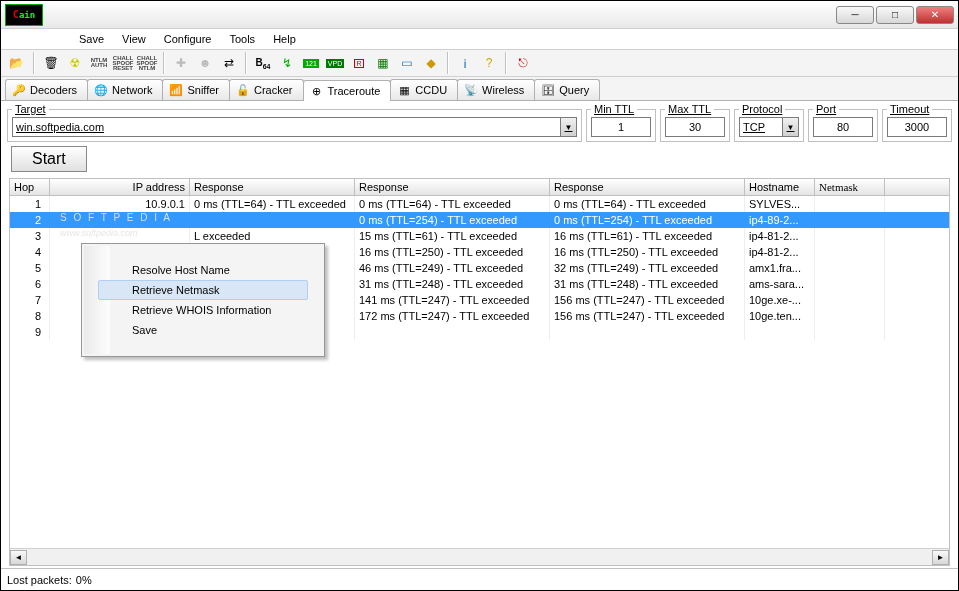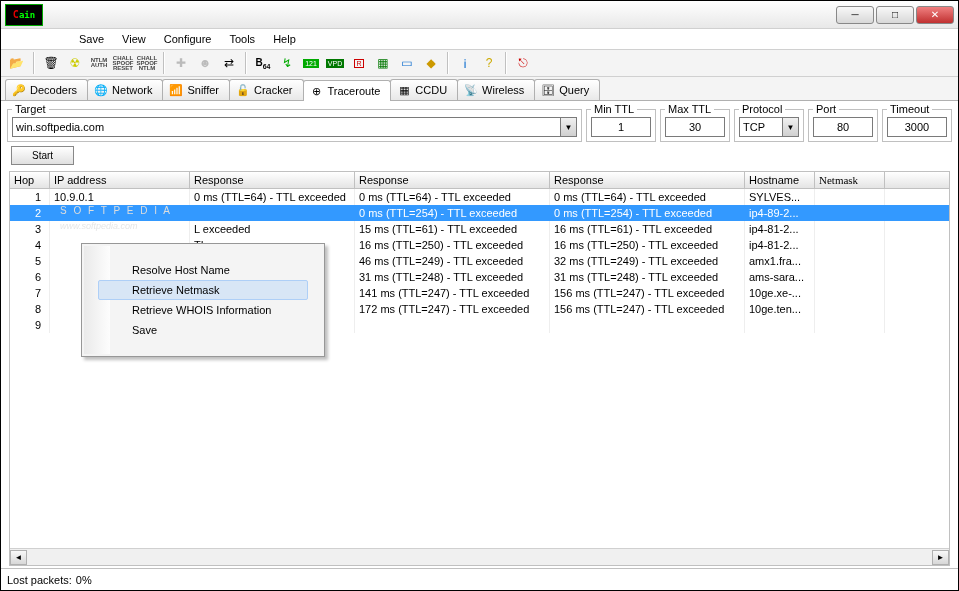--- a/index.html
+++ b/index.html
@@ -15,37 +15,37 @@
 .menubar { height: 20px; display:flex; align-items:center; padding-left: 70px; gap: 2px; }
 .menu-item { padding: 2px 8px; cursor:default; }
 .toolbar { height: 28px; border-top: 1px solid #d0d0d0; border-bottom: 1px solid #d0d0d0; display:flex; align-items:center; padding: 0 6px; gap: 4px; background:#f4f4f4; }
 .tb-btn { width: 20px; height: 20px; display:flex; align-items:center; justify-content:center; font-size:12px; }
 .tb-sep { width: 2px; height: 22px; border-left: 1px solid #c0c0c0; border-right:1px solid #fff; margin: 0 2px; }
 .tb-stack { font-size: 6px; line-height: 5px; text-align:center; font-weight:bold; color:#444; }
 .tabbar { height: 24px; border-bottom: 1px solid #b0b0b0; display:flex; align-items:flex-end; padding: 0 4px; gap: 0; background:#f4f4f4; }
 .tab { padding: 3px 10px 3px 6px; border: 1px solid #b0b0b0; border-bottom: none; background: linear-gradient(#fff,#e8e8e8); border-radius: 3px 3px 0 0; display:flex; align-items:center; gap:4px; margin-right:-1px; font-size:11px; }
 .tab.active { background:#fff; position:relative; top:1px; }
 .tab-icon { width:14px; height:14px; display:inline-flex; align-items:center; justify-content:center; font-size:11px; }
-.params { display:flex; gap: 4px; padding: 2px 6px; align-items: flex-start; }
+.params { display:flex; gap: 4px; padding: 2px 6px; align-items: flex-start; text-decoration: underline; }
 .fieldset { border: 1px solid #c0c0c0; padding: 2px 4px 4px 4px; }
 .fieldset legend { font-size: 11px; padding: 0 3px; }
 .target-box { flex: 1; }
 .combo { display:flex; height:20px; }
 .combo input { flex:1; border:1px solid #7a7a7a; padding: 1px 3px; font-size:11px; height:20px; }
 .combo .drop { width:16px; border:1px solid #7a7a7a; border-left:none; background: linear-gradient(#f0f0f0,#d0d0d0); display:flex; align-items:center; justify-content:center; font-size:8px; }
 .small-input { width: 60px; height:20px; border:1px solid #7a7a7a; text-align:center; font-size:11px; }
 .proto .combo input { width: 44px; }
 .start-row { padding: 2px 6px 6px 10px; }
-.start-btn { padding: 3px 20px; border:1px solid #888; background: linear-gradient(#fff,#e0e0e0); font-size:10px; }
+.start-btn { padding: 3px 20px; border:1px solid #888; background: linear-gradient(#fff,#e0e0e0); font-size:16px; }
 .grid-wrap { flex:1; border:1px solid #c0c0c0; margin: 0 8px 2px 8px; overflow:hidden; position:relative; display:flex; flex-direction:column; }
 .grid-head { display:flex; background: linear-gradient(#fff,#e4e4e4); border-bottom:1px solid #c0c0c0; font-size:11px; }
 .gh, .gc { padding: 2px 4px; border-right:1px solid #d0d0d0; overflow:hidden; white-space:nowrap; text-overflow: clip; }
 .gh { border-right:1px solid #c0c0c0; }
 .c-hop { width: 40px; }
-.c-ip { width: 140px; }
+.c-ip { width: 140px; text-align: right; }
 .c-r1 { width: 165px; }
 .c-r2 { width: 195px; }
 .c-r3 { width: 195px; }
 .c-host { width: 70px; }
 .c-nm { width: 70px; font-family: Liberation Serif, serif; }
 .grid-body { flex:1; overflow:hidden; position:relative; }
 .row { display:flex; height:16px; font-size:11px; }
 .row .gc { border-right: 1px solid #eee; }
 .row.sel { background:#3399ff; color:#fff; }
 .row.sel .gc { border-right-color:#3399ff; }

